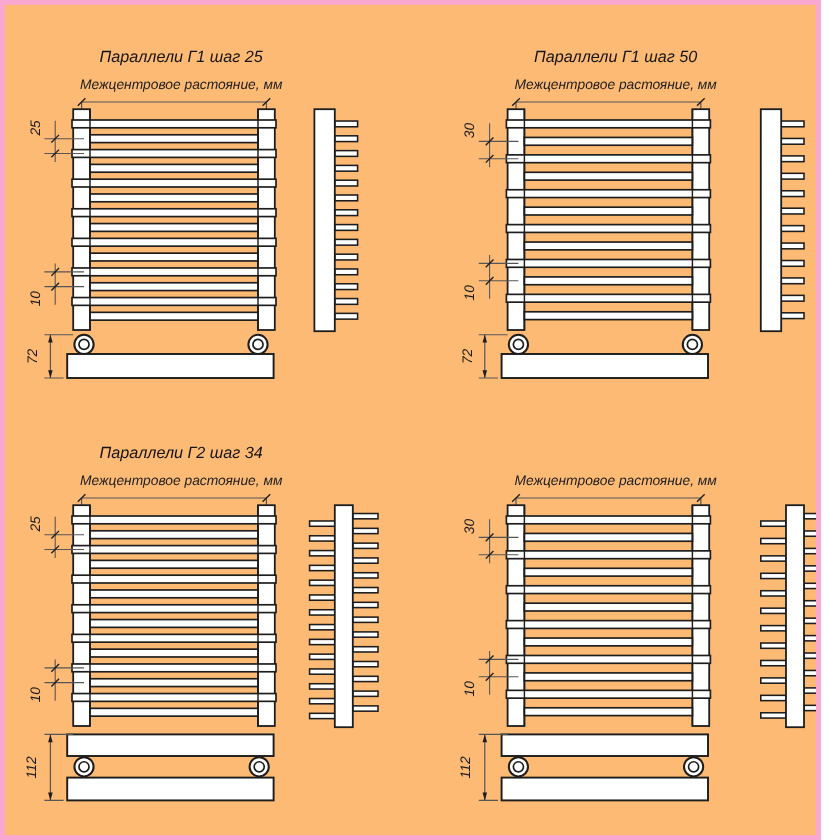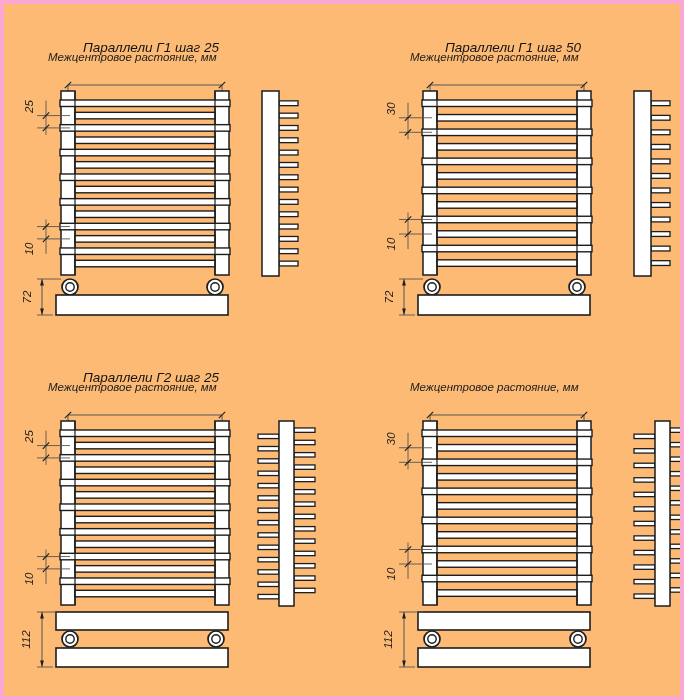--- a/index.html
+++ b/index.html
@@ -12,21 +12,21 @@
   #p0{left:0;top:0}
   #p1{left:362px;top:0}
   #p2{left:0;top:330px}
   #p3{left:362px;top:330px}
   .panel svg{position:absolute;left:0;top:0;}
   .title{
     position:absolute;left:44px;top:36px;width:206px;text-align:center;
     font:italic 13.5px "Liberation Sans",sans-serif;color:#141414;white-space:nowrap;
   }
   .subtitle{
-    position:absolute;left:44px;top:47px;width:206px;text-align:left;
+    position:absolute;left:44px;top:61px;width:206px;text-align:center;
     font:italic 11.5px "Liberation Sans",sans-serif;color:#202020;white-space:nowrap;
   }
 </style>
 </head>
 <body>
 
 <div id="canvas">
 
   <div class="panel" id="p0">
     <div class="title">Параллели Г1 шаг 25</div>
@@ -182,21 +182,21 @@
           <line x1="33" y1="311" x2="49" y2="311" stroke="#555555" stroke-width="0.9"></line>
           <line x1="38" y1="275" x2="38" y2="311" stroke="#555555" stroke-width="1"></line>
           <polygon points="38,275 36.1,281.5 39.9,281.5" fill="#1d1d1d"></polygon>
           <polygon points="38,311 36.1,304.5 39.9,304.5" fill="#1d1d1d"></polygon>
           <text x="27" y="293" fill="#1a1a1a" font-size="11.5" font-style="italic" font-family="&quot;Liberation Sans&quot;,sans-serif" text-anchor="middle" transform="rotate(-90 27 293)">72</text>
         </g>
       </svg>
   </div>
 
   <div class="panel" id="p2">
-    <div class="title">Параллели Г2 шаг 25</div>
+    <div class="title">Параллели Г2 шаг 34</div>
     <div class="subtitle">Межцентровое растояние, мм</div>
     <svg width="340" height="348">
         <g>
           <line x1="64" y1="81" x2="218" y2="81" stroke="#555555" stroke-width="1"></line>
           <line x1="64" y1="81" x2="64" y2="87.5" stroke="#555555" stroke-width="1"></line>
           <line x1="218" y1="81" x2="218" y2="87.5" stroke="#555555" stroke-width="1"></line>
           <line x1="60.8" y1="84.2" x2="67.2" y2="77.8" stroke="#1d1d1d" stroke-width="1.1"></line>
           <line x1="214.8" y1="84.2" x2="221.2" y2="77.8" stroke="#1d1d1d" stroke-width="1.1"></line>
         </g>
         <g>

